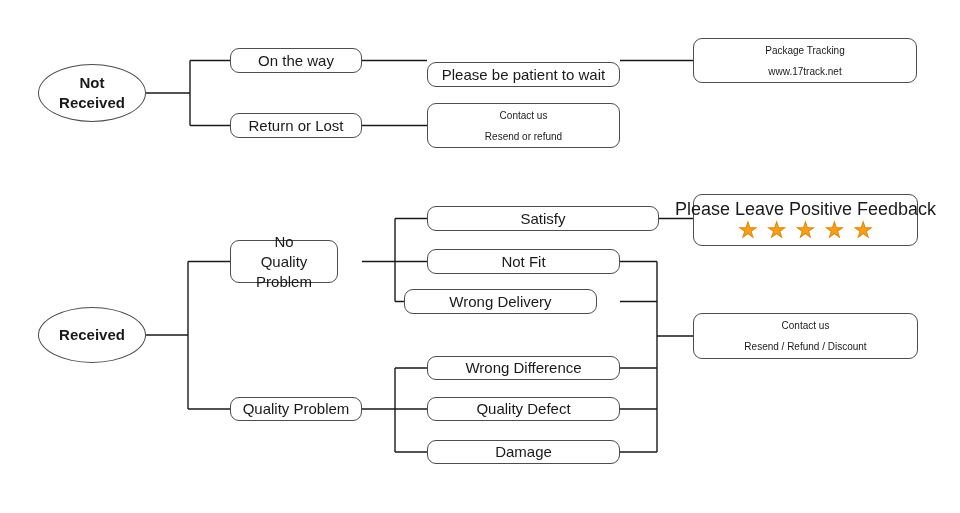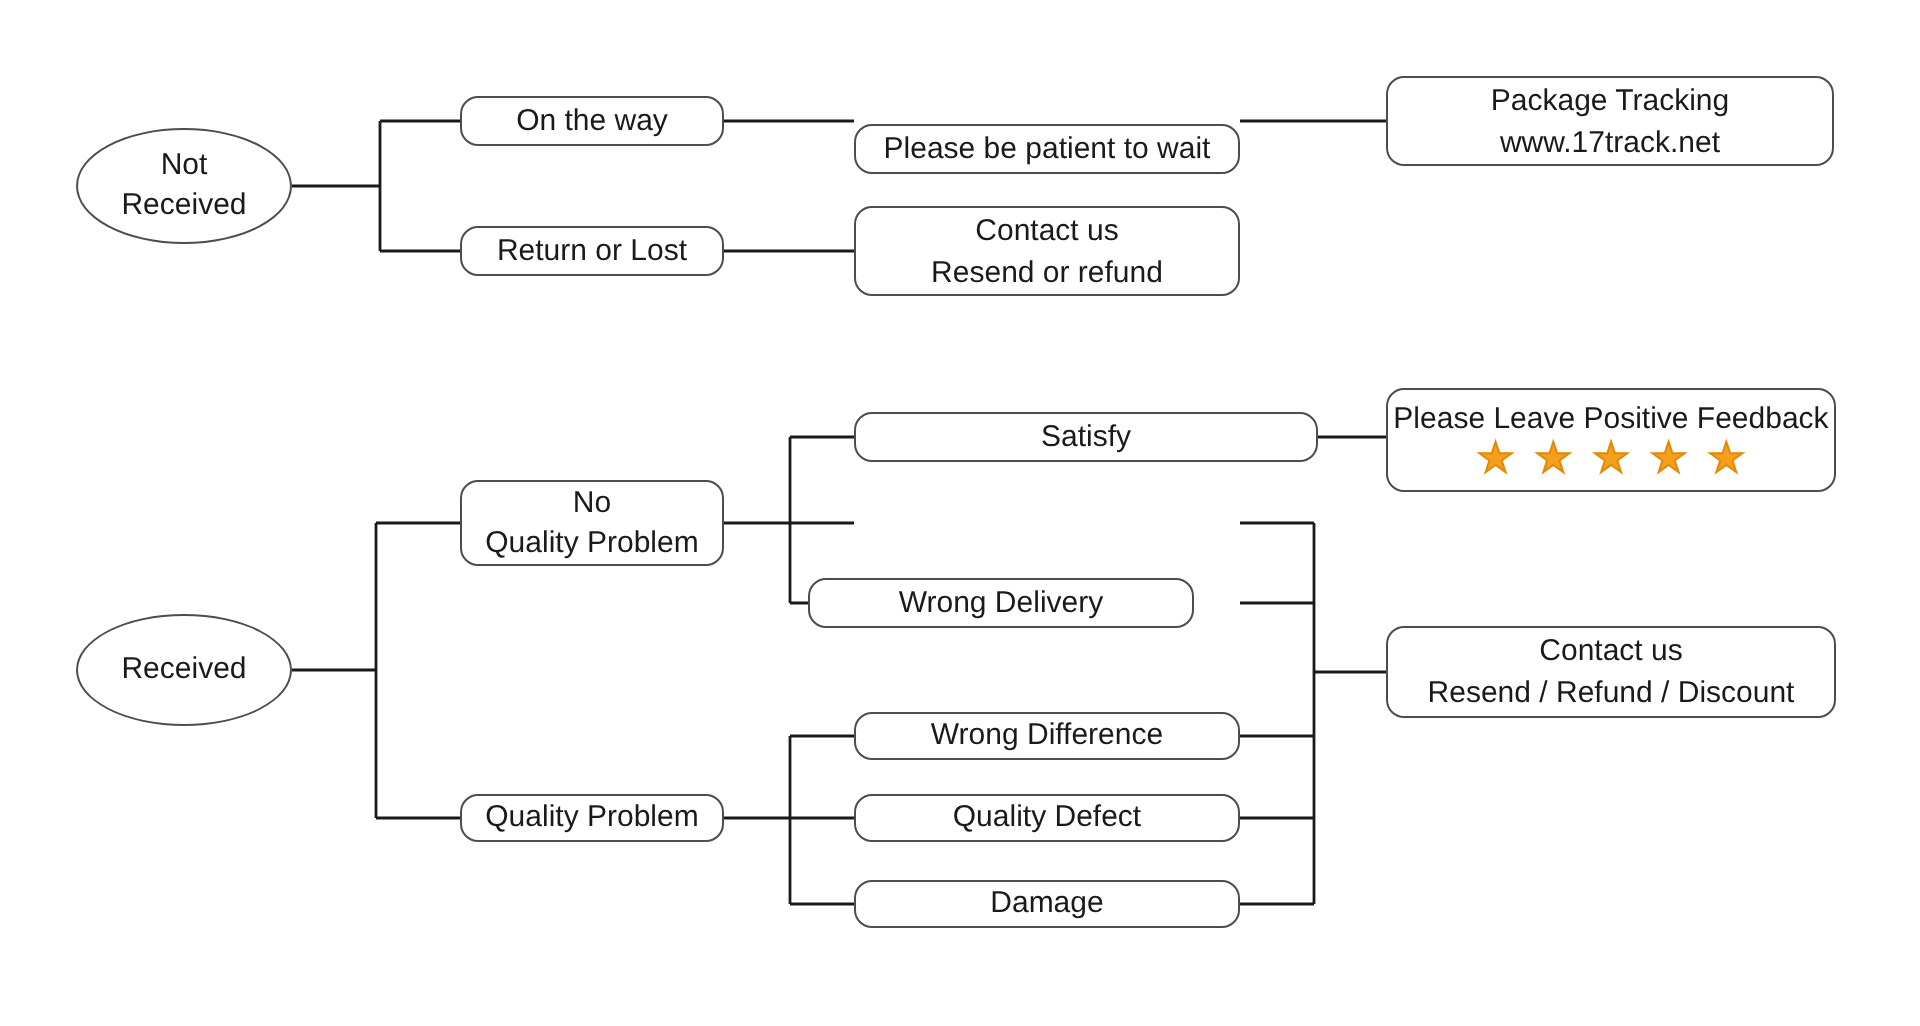--- a/index.html
+++ b/index.html
@@ -23,24 +23,24 @@
     position:absolute;
     display:flex;align-items:center;justify-content:center;
     text-align:center;
     white-space:pre-line;
     background:var(--color-background);
     border:1px solid var(--color-border);
     font-size:15px;
     line-height:20px;
   }
   .box{border-radius:9px;}
-  .ellipse{border-radius:50%;}
-  .small{font-size:15px;line-height:21px;}
+  .ellipse{border-radius:50%;font-weight:bold;}
+  .small{font-size:10px;line-height:21px;}
   .feedback{border-radius:9px;flex-direction:column;justify-content:center;padding-top:2px;}
-  .fb-title{font-size:15px;line-height:17px;white-space:nowrap;}
+  .fb-title{font-size:18px;line-height:17px;white-space:nowrap;}
   .fb-stars{
     font-size:21px;line-height:24px;
     letter-spacing:10px;
     padding-left:10px; 
     color:var(--color-star);
     -webkit-text-stroke:1px #e08a0c;
   }
 </style>
 </head>
 <body>
@@ -93,27 +93,28 @@
   <div class="node box" style="left:427px;top:62px;width:193px;height:25px">Please be patient to wait</div>
 
   <div class="node box small" style="left:693px;top:38px;width:224px;height:45px">Package Tracking
 www.17track.net</div>
 
   <div class="node box small" style="left:427px;top:103px;width:193px;height:45px">Contact us
 Resend or refund</div>
 
   <div class="node ellipse" style="left:38px;top:307px;width:108px;height:56px">Received</div>
 
-  <div class="node box" style="left:230px;top:240px;width:132px;height:43px">No
+  <div class="node box" style="left:230px;top:240px;width:108px;height:43px">No
 Quality Problem</div>
 
   <div class="node box" style="left:230px;top:397px;width:132px;height:24px">Quality Problem</div>
 
   <div class="node box" style="left:427px;top:206px;width:232px;height:25px">Satisfy</div>
 
+  <div class="node box" style="left:427px;top:249px;width:193px;height:25px">Not Fit</div>
 
   <div class="node box" style="left:404px;top:289px;width:193px;height:25px">Wrong Delivery</div>
 
   <div class="node box" style="left:427px;top:356px;width:193px;height:24px">Wrong Difference</div>
 
   <div class="node box" style="left:427px;top:397px;width:193px;height:24px">Quality Defect</div>
 
   <div class="node box" style="left:427px;top:440px;width:193px;height:24px">Damage</div>
 
   <div class="node feedback" style="left:693px;top:194px;width:225px;height:52px">

